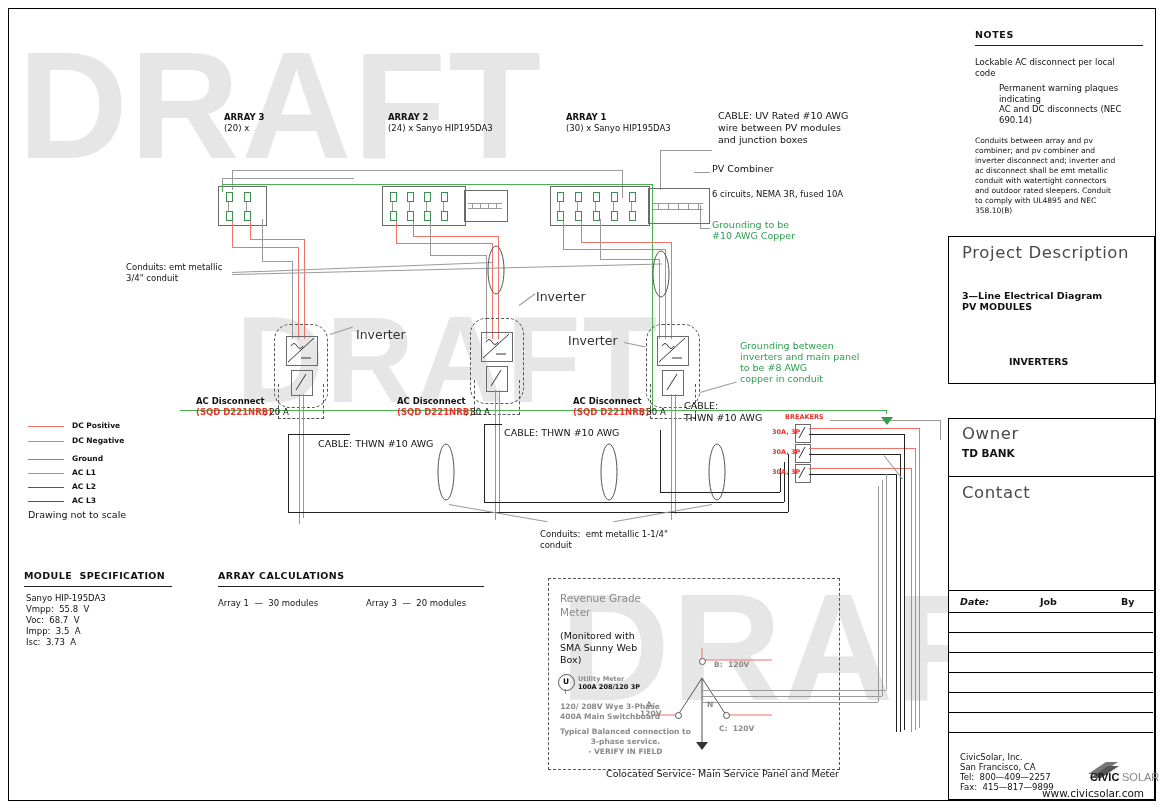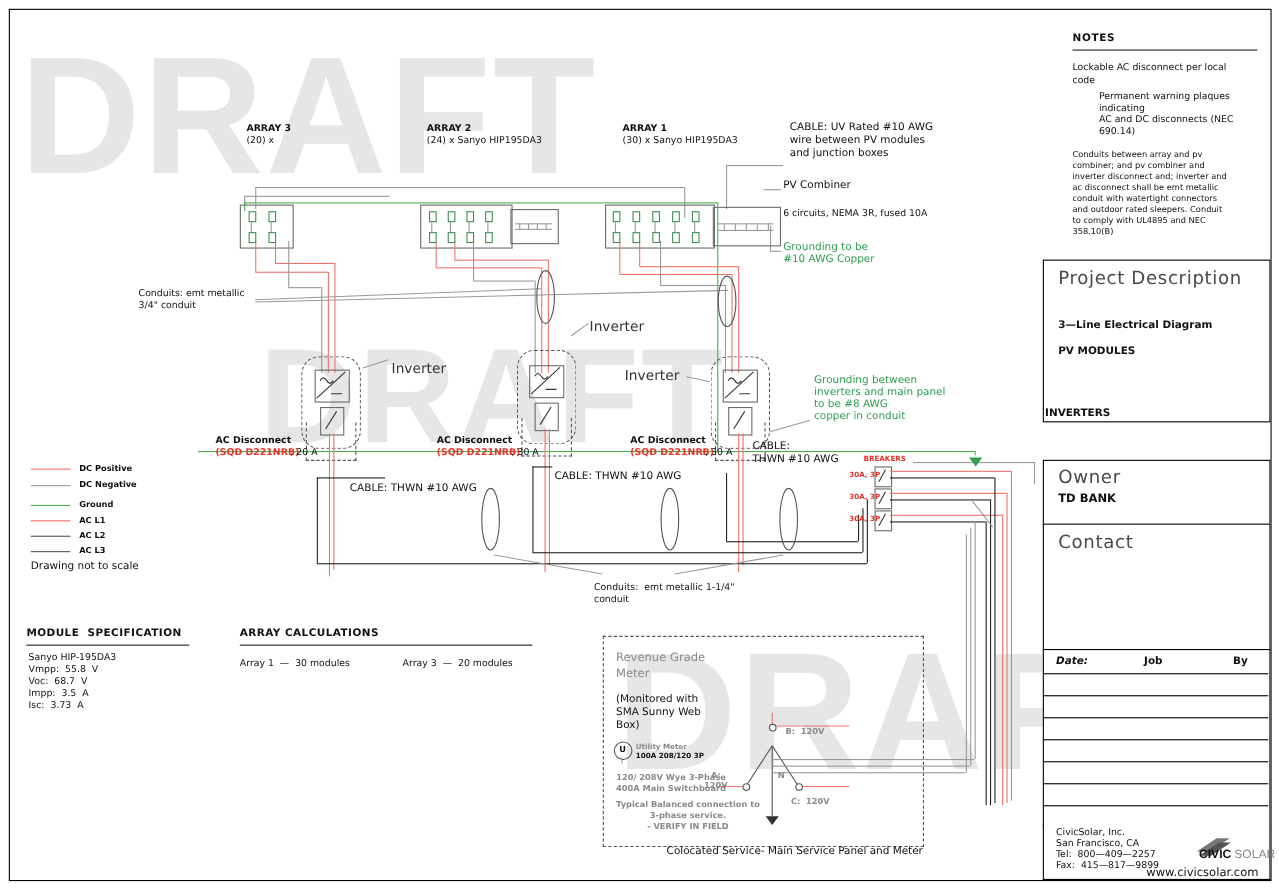--- a/index.html
+++ b/index.html
@@ -435,22 +435,22 @@
 inverter disconnect and; inverter and
 ac disconnect shall be emt metallic
 conduit with watertight connectors
 and outdoor rated sleepers. Conduit
 to comply with UL4895 and NEC
 358.10(B)</div>
 
   <div class="tb" style="left:948px;top:236px;width:205px;height:146px;"></div>
   <div class="t tbl hdr" style="left:962px;top:243px;">Project Description</div>
   <div class="t cad s9 b" style="left:962px;top:290px;">3—Line Electrical Diagram</div>
-  <div class="t cad s9 b" style="left:962px;top:314px;">PV MODULES</div>
-  <div class="t cad s9 b" style="left:950px;top:356px;margin-top:14px;">INVERTERS</div>
+  <div class="t cad s9 b" style="left:962px;top:301px;">PV MODULES</div>
+  <div class="t cad s9 b" style="left:1009px;top:356px;">INVERTERS</div>
 
   <div class="tb" style="left:948px;top:418px;width:205px;height:58px;"></div>
   <div class="t tbl hdr" style="left:962px;top:424px;">Owner</div>
   <div class="t cad s10 b" style="left:962px;top:447px;">TD BANK</div>
 
   <div class="tb" style="left:948px;top:476px;width:205px;height:114px;"></div>
   <div class="t tbl hdr" style="left:962px;top:483px;">Contact</div>
 
   <div class="tb" style="left:948px;top:590px;width:205px;height:160px;"></div>
   <div class="t cad s9 b" style="left:960px;top:596px;font-style:italic;">Date:</div>

